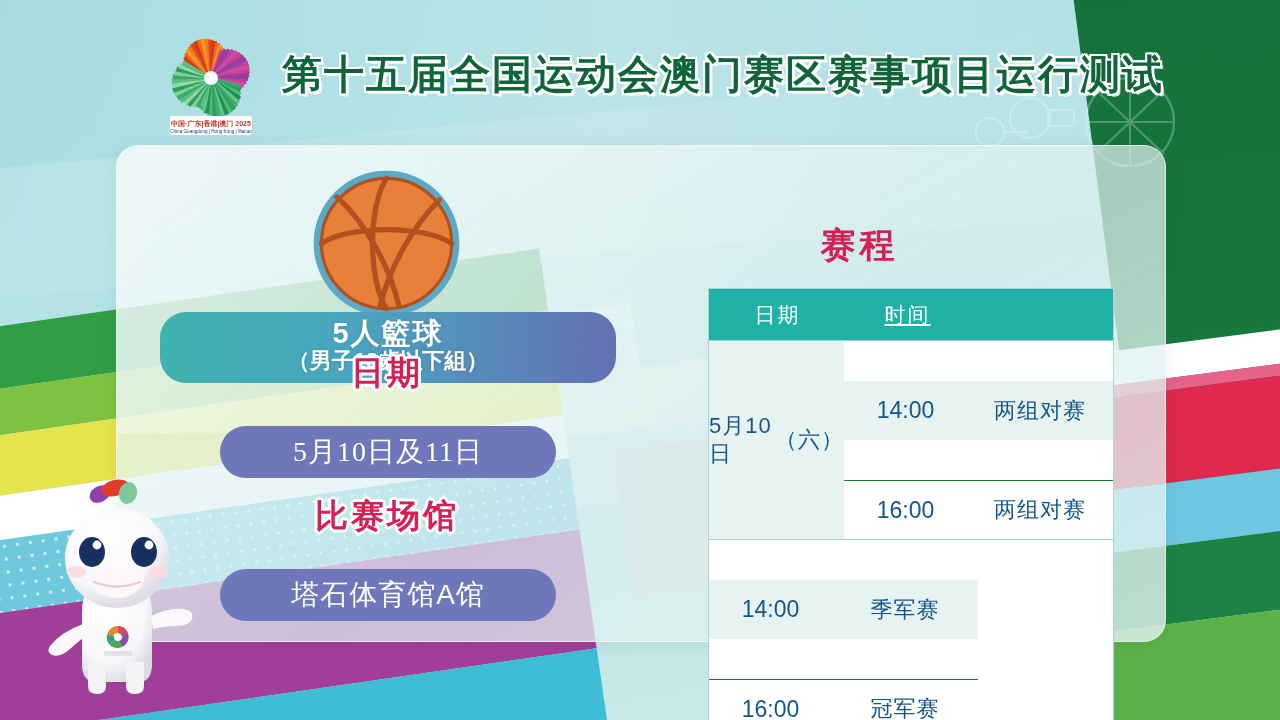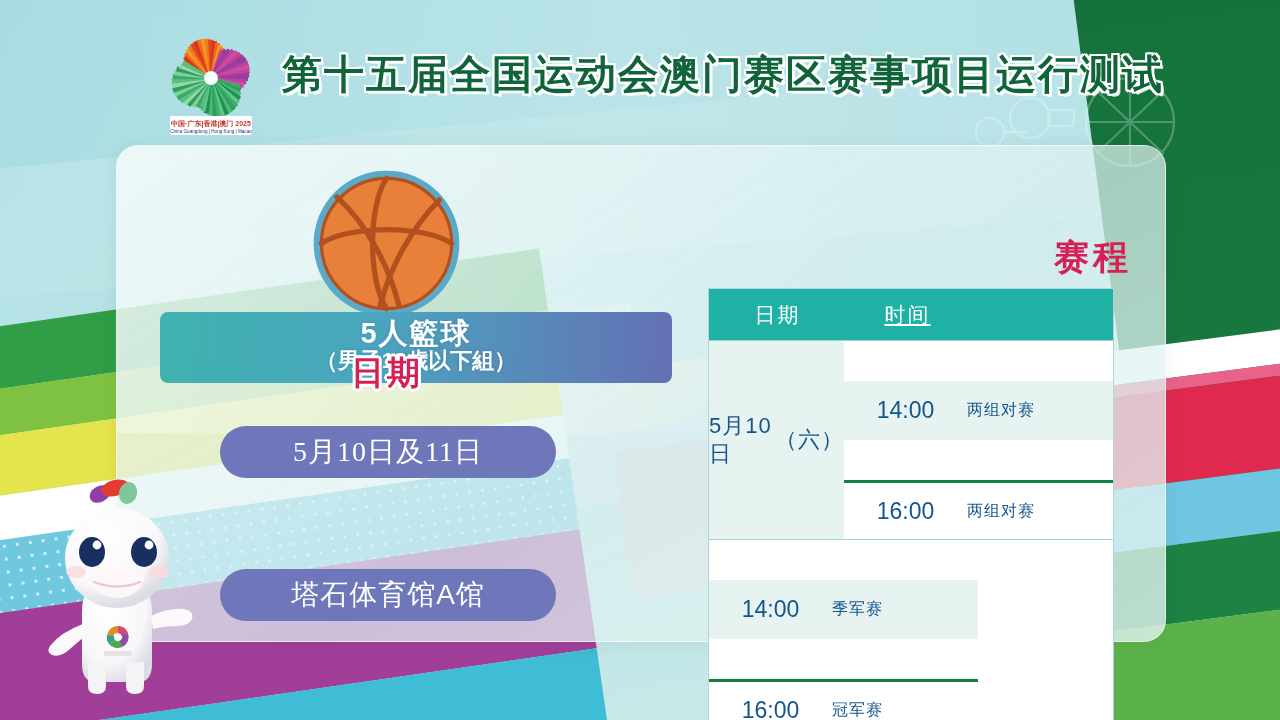--- a/index.html
+++ b/index.html
@@ -116,24 +116,24 @@
     position:absolute; left:0; top:0; width:100%; height:58%;
     background:linear-gradient(104deg, rgba(255,255,255,.34) 0%, rgba(255,255,255,.10) 48%, rgba(255,255,255,0) 70%);
     border-radius:22px 22px 0 0; pointer-events:none;
   }
 
   
   #leftcol{ position:absolute; left:0px; top:0px; width:540px; height:497px; }
   .ball{ position:absolute; left:192px; top:20px; width:155px; height:155px; }
 
   .sport-pill{
-    position:absolute; left:43px; top:166px; width:512px;
+    position:absolute; left:43px; top:166px; width:456px;
     padding:6px 0 10px;
     text-align:center;
-    border-radius:8px;
+    border-radius:26px;
     background:linear-gradient(95deg,#3fb2ae 0%,#4aa5bf 42%,#6470b4 100%);
   }
   .sport-l1, .sport-l2{
     color:#ffffff; font-weight:bold; line-height:1.08;
     text-shadow:0 0 3px rgba(40,90,120,.35);
   }
   .sport-l1{ font-size:29px; letter-spacing:2px; }
   .sport-l2{ font-size:22px; letter-spacing:0px; }
 
   .lbl{
@@ -152,21 +152,21 @@
     border-radius:26px; background:#6e77b9;
     display:flex; align-items:center; justify-content:center;
     color:#ffffff; font-size:28px; letter-spacing:1px;
   }
   .val-date{ top:280px;font-family:Liberation Serif, serif; }
   .val-venue{ top:423px; }
 
   
   #rightcol{ position:absolute; left:470px; top:0; width:580px; height:497px; }
   .sched-title{
-    position:absolute; left:0; top:88px; width:545px; text-align:right;
+    position:absolute; left:0; top:76px; width:545px; text-align:center;
     font-size:35px; font-weight:bold; color:#d61f55; letter-spacing:4px;
   }
   .table{
     position:absolute; left:121px; top:142px; width:406px;
     border:1px solid #a9d9d4;
     background:#fff;
   }
   .thead{
     display:flex; background:#1fb0a6; height:51px; align-items:center;
   }
@@ -179,23 +179,23 @@
 
   .grp{ display:flex; border-top:1px solid #9fd5d0; }
   .grp .datecell{
     width:137px; background:#e7f3f1; color:#14568c;
     display:flex; align-items:center; justify-content:center;
     font-size:22px; line-height:1.28; letter-spacing:1px;
   }
   .grp .rows{ width:269px; }
   .row{ display:flex; height:59px; align-items:center;margin-top:40px; }
   .row.alt{ background:#e7f3f1; }
-  .row.plain{ background:#ffffff; border-top:3px solid #15803d; }
+  .row.plain{ background:#ffffff; border-top:1px solid #15803d; }
   .row .t{ width:123px; text-align:center; color:#14568c; font-size:23px; }
-  .row .e{ width:146px; text-align:left; color:#14568c; font-size:16px; letter-spacing:1px; }
+  .row .e{ width:146px; text-align:center; color:#14568c; font-size:22px; letter-spacing:1px; }
 
   
   #mascot{ position:absolute; left:22px; top:462px; width:190px; height:258px; z-index:7; }
 </style>
 </head>
 <body>
 
 <div id="bg">
   <div class="base"></div>
   <div class="wedge1"></div>
@@ -345,20 +345,21 @@
     </svg>
 
     <div class="sport-pill">
       <div class="sport-l1">5人籃球</div>
       <div class="sport-l2">（男子18歲以下組）</div>
     </div>
 
     <div class="lbl lbl-date">日期</div>
     <div class="val-pill val-date">5月10日及11日</div>
 
+    <div class="lbl lbl-venue">比赛场馆</div>
     <div class="val-pill val-venue">塔石体育馆A馆</div>
   </div>
 
   <div id="rightcol">
     <div class="sched-title">赛程</div>
 
     <div class="table">
       <div class="thead">
         <div class="c-date">日期</div>
         <div class="c-time">时间</div>

